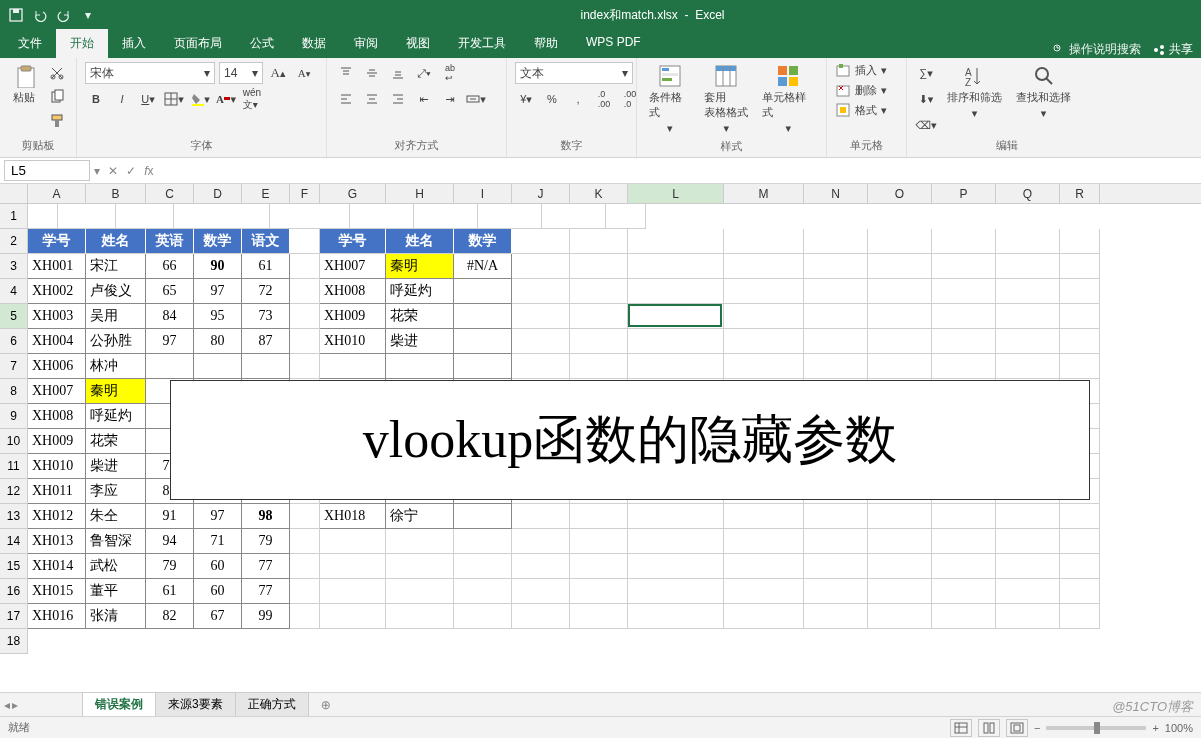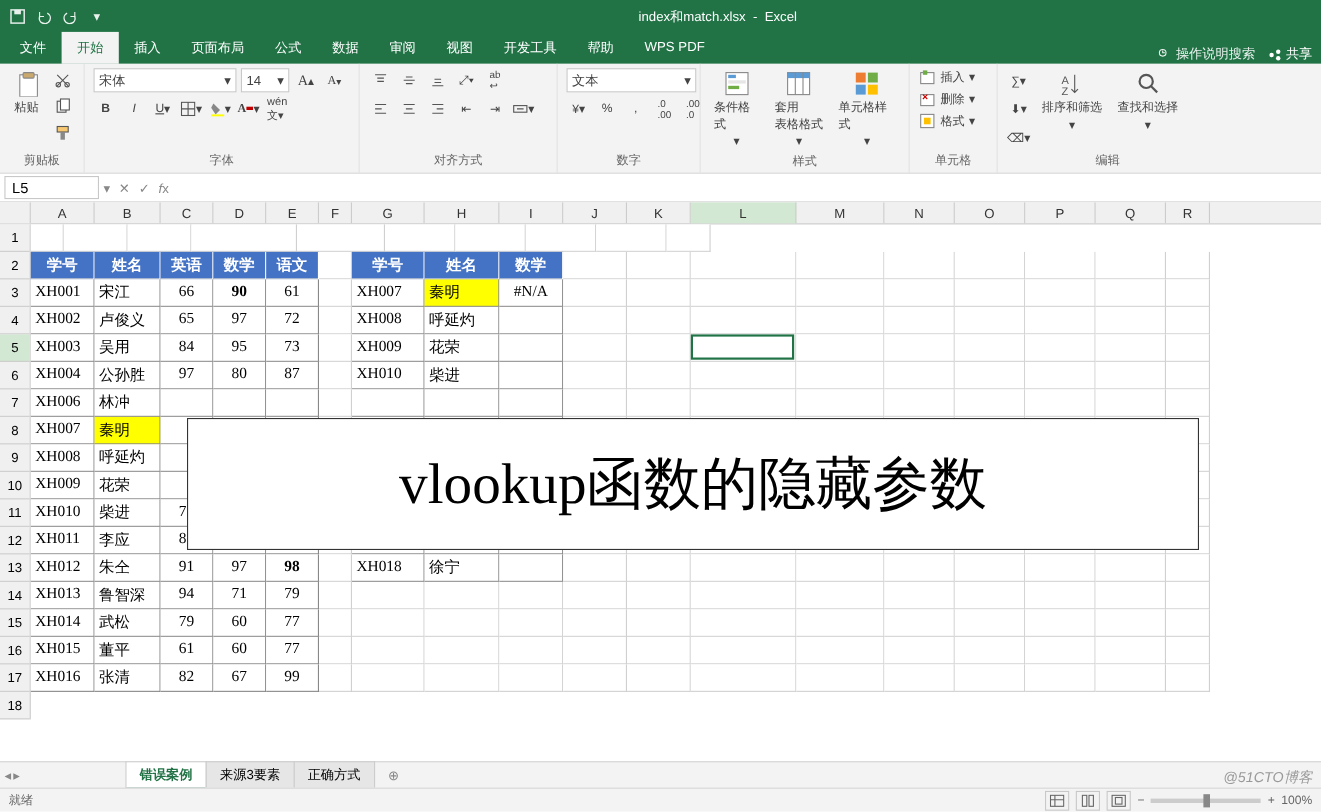--- a/index.html
+++ b/index.html
@@ -755,21 +755,21 @@
   </div>
 </div>
 
 <div class="overlay">vlookup函数的隐藏参数</div>
 
 <div class="sheet-bar">
   <div class="sheet-nav">
     <span>◂</span>
     <span>▸</span>
   </div>
-  <div id="sheet-tabs" style="display:flex;margin-left:84px">
+  <div id="sheet-tabs" style="display:flex;margin-left:52px">
       <div class="sheet-tab active">错误案例</div>
       <div class="sheet-tab inactive">来源3要素</div>
       <div class="sheet-tab inactive">正确方式</div>
     </div>
   <span class="add-sheet">⊕</span>
 </div>
 
 <div class="status-bar">
   <span>就绪</span>
   <div class="status-right">

